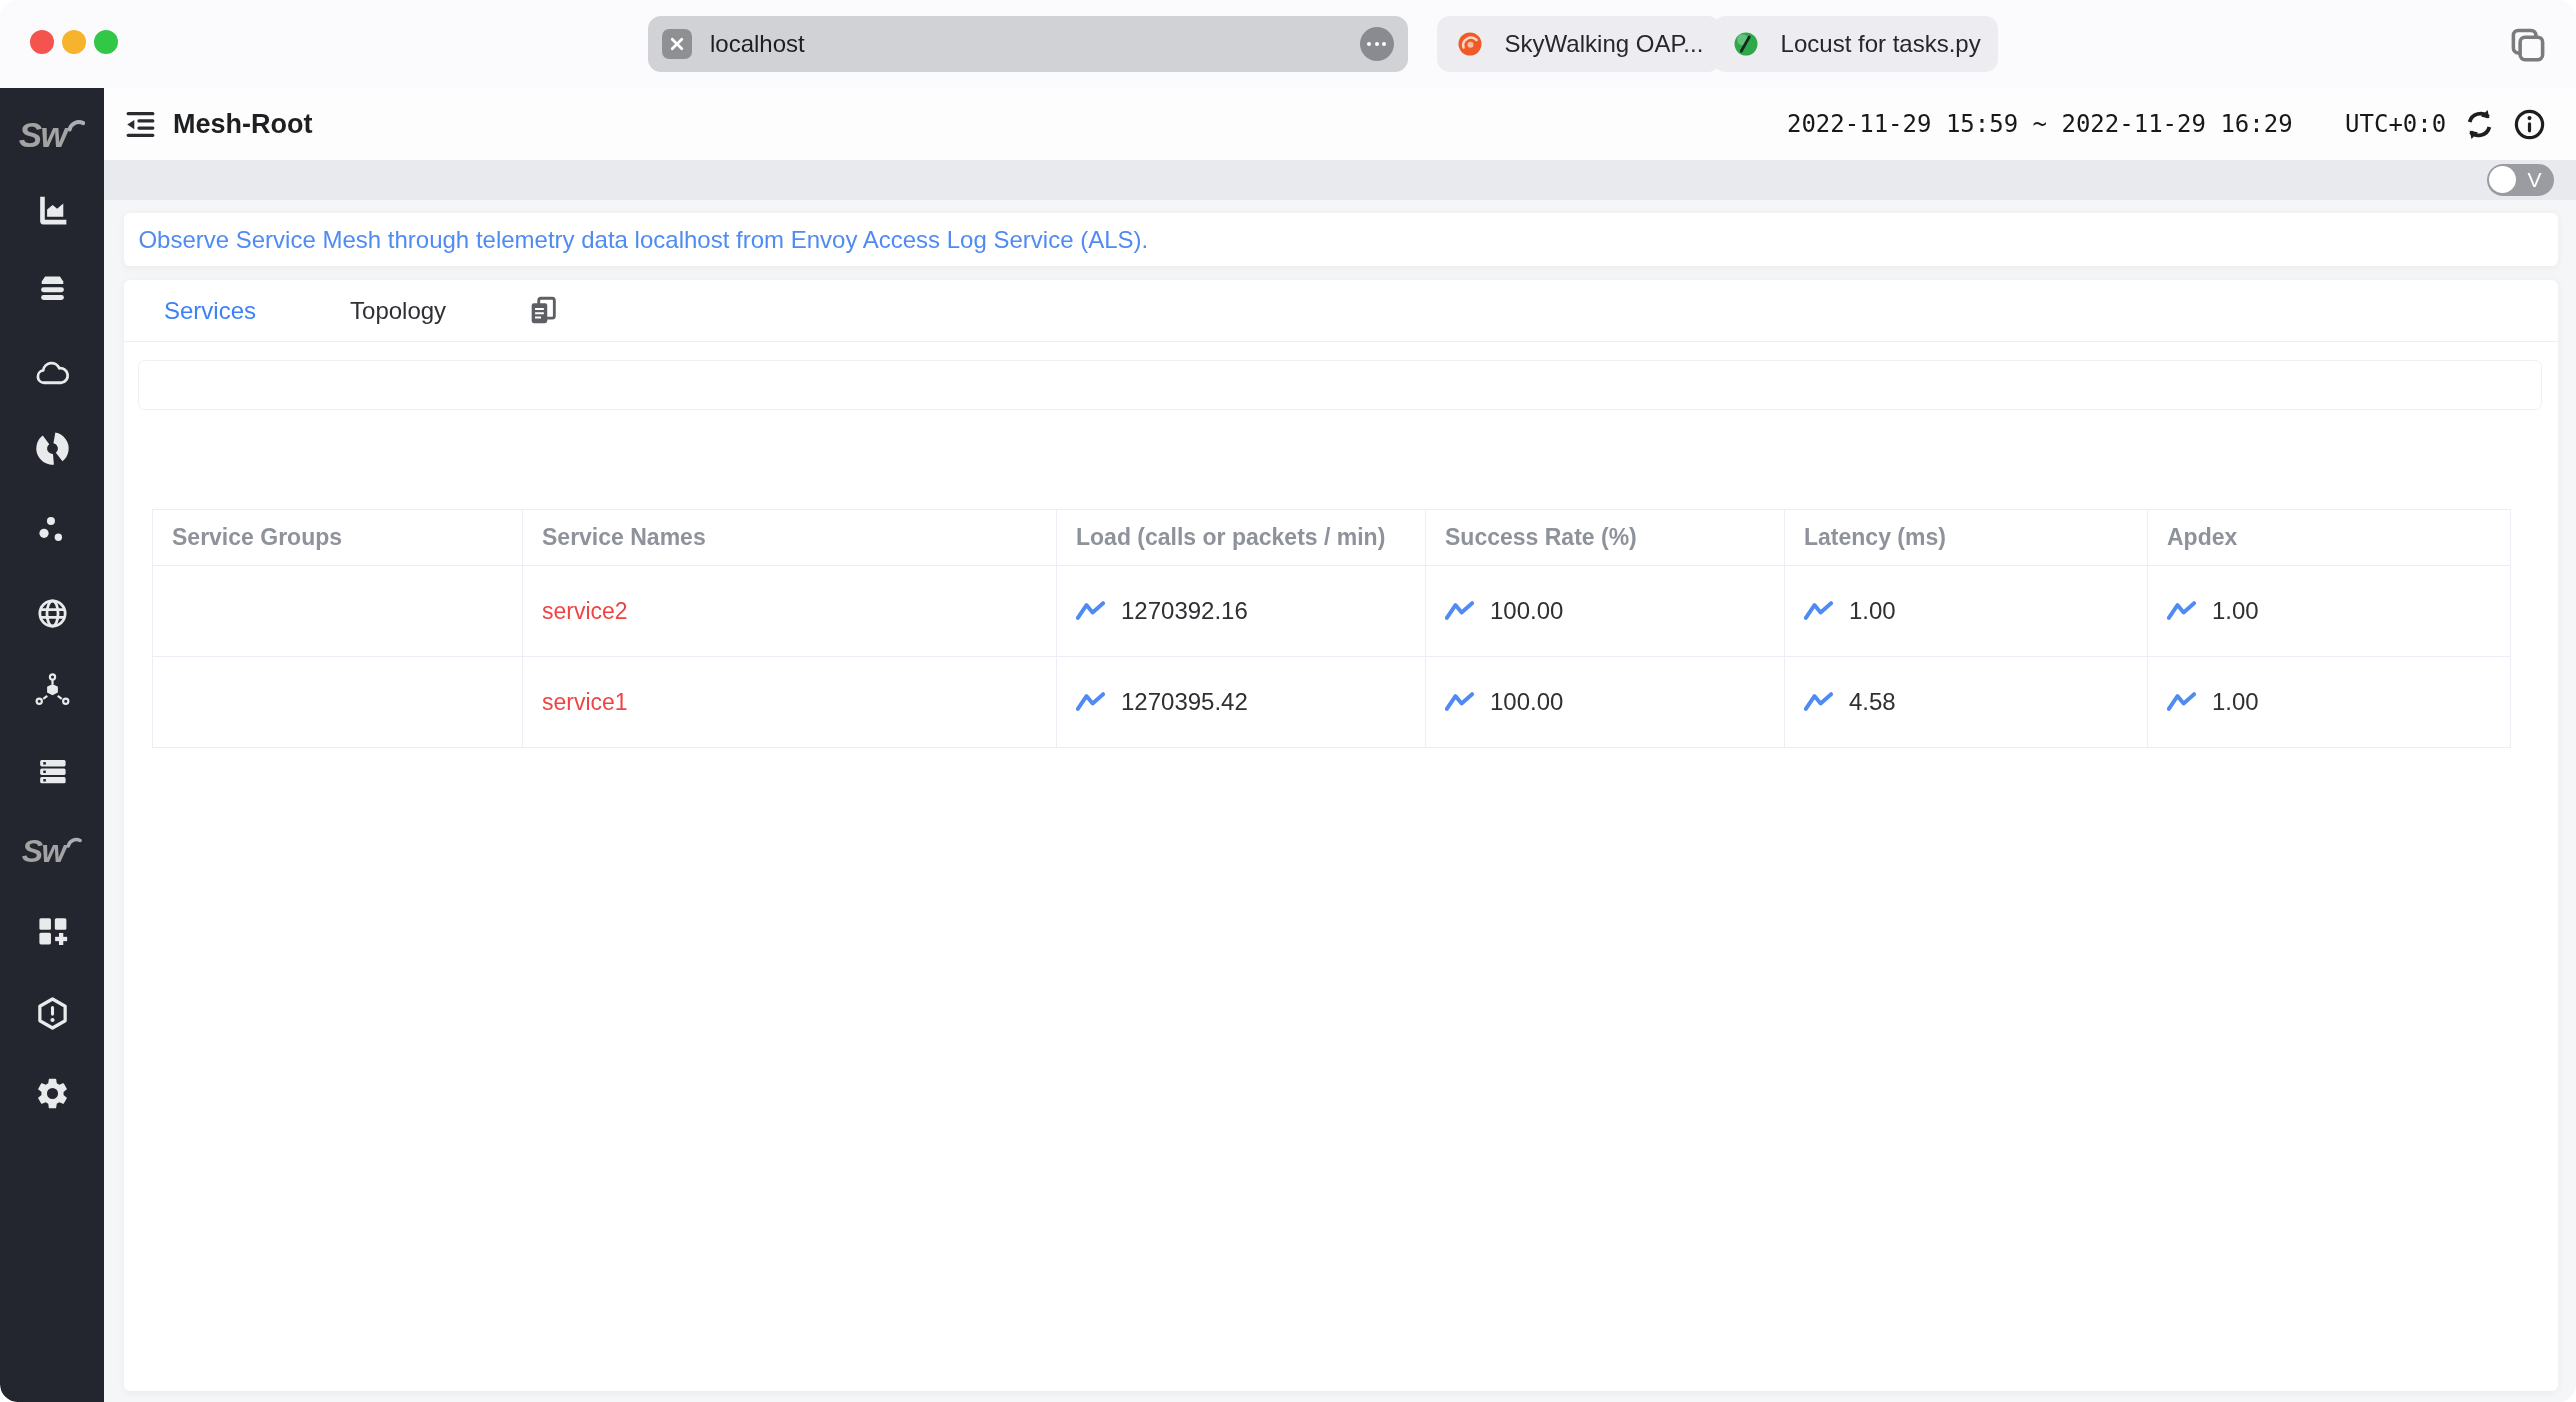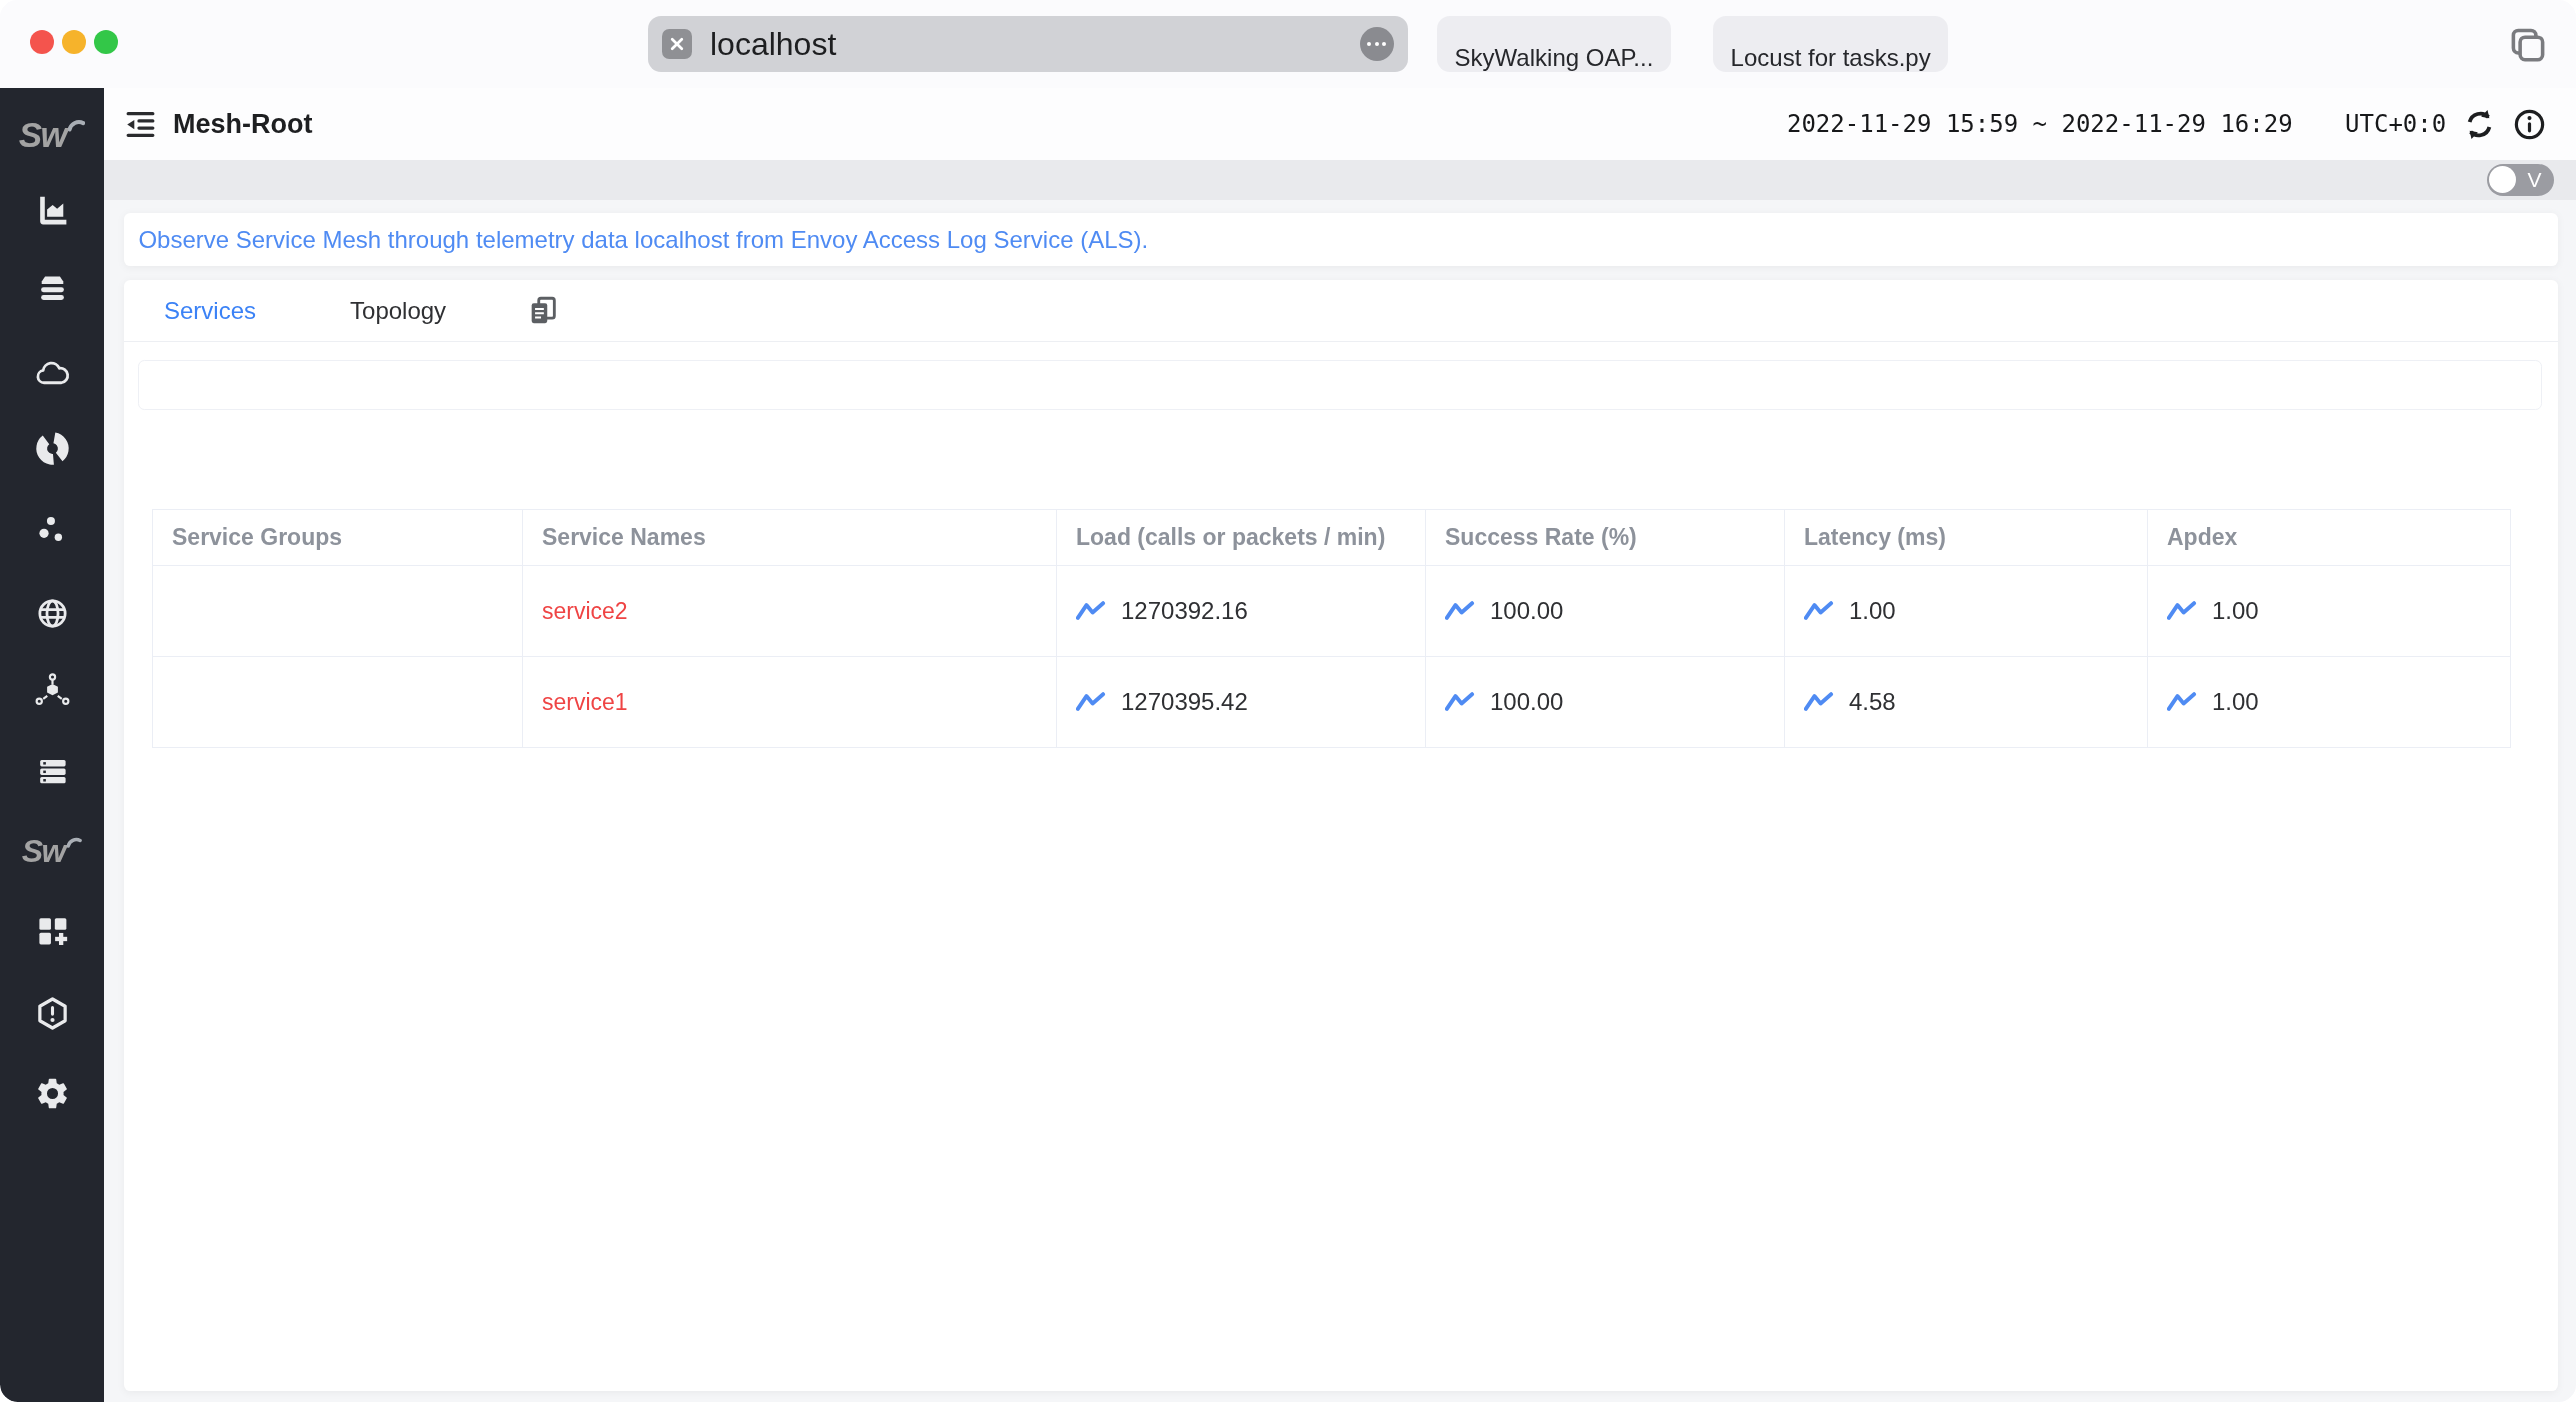--- a/index.html
+++ b/index.html
@@ -7,25 +7,25 @@
   .window { position:absolute; inset:0; width:2576px; height:1402px; border-radius:17.6px; overflow:hidden; background:#fbfbfd; }
 
   
   .chrome { position:absolute; top:0; left:0; right:0; height:88px; background:#fbfbfd; }
   .tl { position:absolute; top:30px; width:24px; height:24px; border-radius:50%; }
   .tl.red { left:30px; background:#f4544d; }
   .tl.yellow { left:62px; background:#f6b32b; }
   .tl.green { left:94px; background:#33c748; }
   .addressbar { position:absolute; left:648px; top:16px; width:760px; height:56px; border-radius:13px; background:#d1d2d6; display:flex; align-items:center; padding:0 14.4px; }
   .xbadge { width:30px; height:30px; border-radius:7.2px; background:#8f9094; display:flex; align-items:center; justify-content:center; flex:none; }
-  .url { margin-left:17.6px; font-size:32px; color:#1d1e20; }
+  .url { margin-left:17.6px; font-size:24px; color:#1d1e20; }
   .ab-spacer { flex:1; }
   .dotmenu { width:34px; height:34px; border-radius:50%; background:#8a8b90; display:flex; align-items:center; justify-content:center; gap:3.2px; }
   .dotmenu i { width:4px; height:4px; border-radius:50%; background:#fff; }
-  .pill { position:absolute; top:16px; height:56px; border-radius:13px; background:#ededf1; display:flex; align-items:center; gap:28px; padding:0 17.6px;flex-direction:column; }
+  .pill { position:absolute; top:16px; height:56px; border-radius:13px; background:#ededf1; display:flex; align-items:center; gap:20px; padding:0 17.6px; }
   .pill.p1 { left:1437px; }
   .pill.p2 { left:1713px; }
   .pill .lbl { font-size:24px; color:#26272b; white-space:nowrap; }
   .wincopy { position:absolute; right:27px; top:22.4px; }
 
   
   .appheader { position:absolute; left:104px; top:88px; right:0; height:72px; background:#fdfdfe; display:flex; align-items:center; padding-left:17.6px; }
   .apptitle { font-size:27px; font-weight:600; color:#1e1f21; margin-left:14.4px; }
   .header-right { position:absolute; right:29px; top:0; height:100%; display:flex; align-items:center; gap:14.4px; }
   .timerange, .timezone { font-family:"DejaVu Sans Mono", monospace; font-size:24px; color:#17181a; white-space:nowrap;margin-left:38px; }

